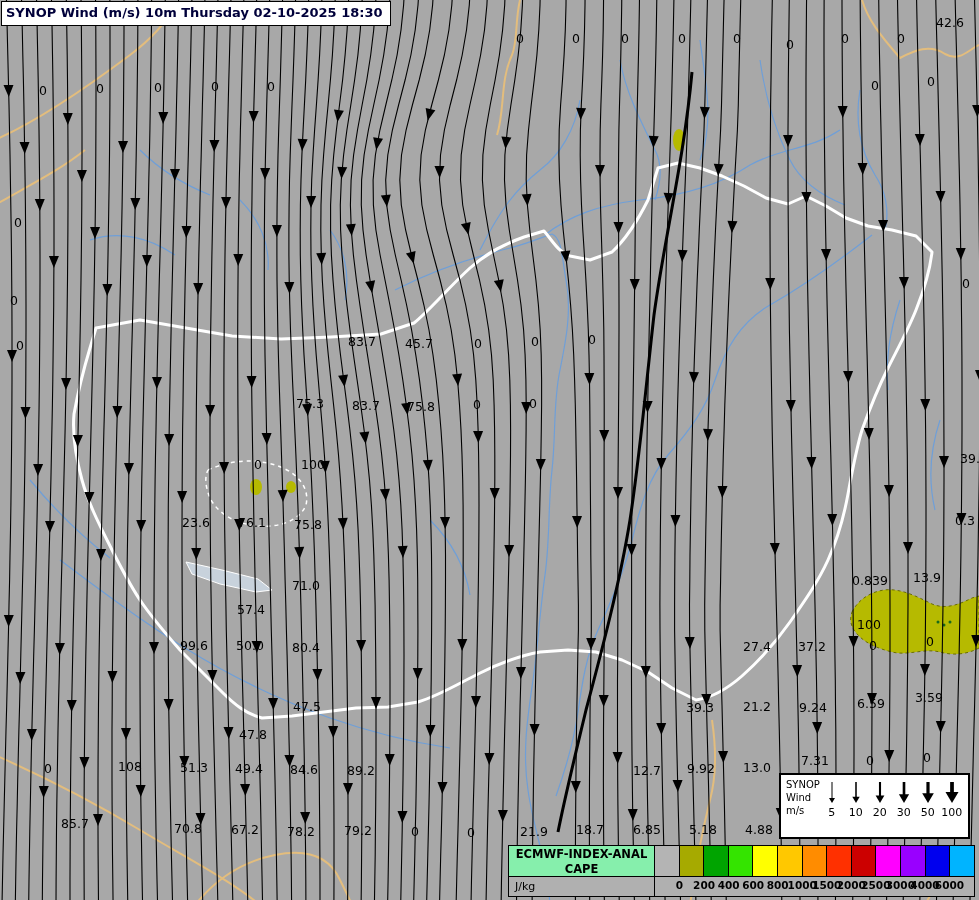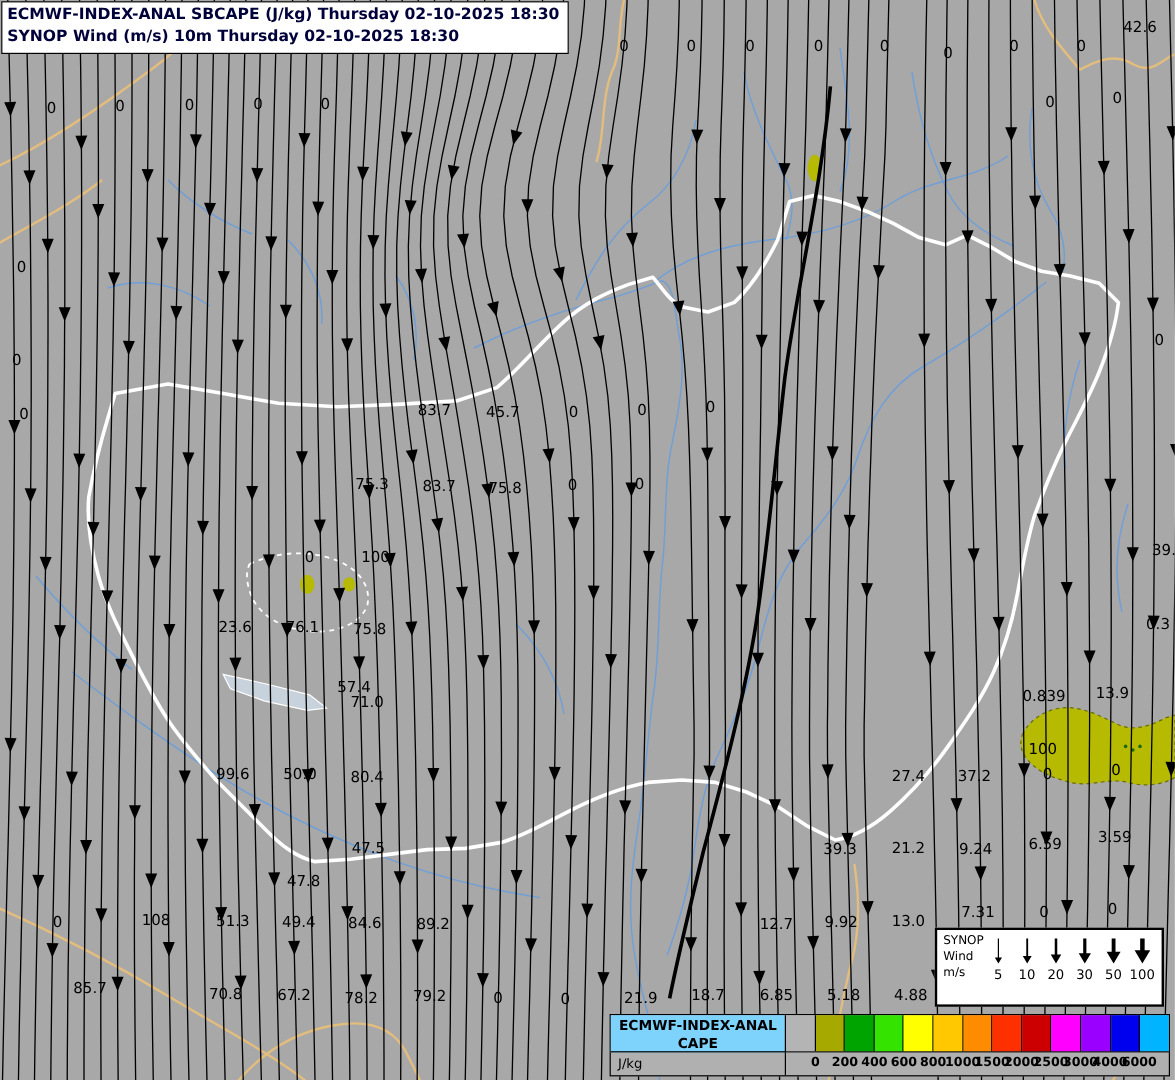--- a/index.html
+++ b/index.html
@@ -15,21 +15,21 @@
   #wind-legend{position:absolute;left:779px;top:773px;width:191px;height:66px;background:#fff;
     border:2px solid #000;box-sizing:border-box;display:flex;}
   .wl-left{width:48px;padding:3px 0 0 5px;font-size:10px;color:#000;line-height:1.3;}
   .wl-right{flex:1;display:flex;flex-direction:column;justify-content:flex-start;padding-top:3px;}
   #wl-arrows{display:block;}
   #wl-speeds{display:flex;font-size:11px;color:#000;}
   #wl-speeds span{width:24px;text-align:center;}
   
   #cape-legend{position:absolute;left:508px;top:845px;width:467px;height:52px;box-sizing:border-box;
     border:1px solid #000;display:grid;grid-template-columns:146px 1fr;grid-template-rows:31px 19px;background:#b0b0b0;}
-  .cl-title-box{background:#7dd3fc;border-right:1px solid #000;border-bottom:1px solid #000;
+  .cl-title-box{background:#86efac;border-right:1px solid #000;border-bottom:1px solid #000;
     text-align:center;font-size:11.5px;font-weight:600;color:#000;line-height:1.3;padding-top:1px;}
   .cl-unit{font-size:11px;color:#000;padding:3px 0 0 6px;border-right:1px solid #000;}
   #cl-bar{display:flex;border-bottom:1px solid #000;}
   #cl-bar div{flex:1;border-right:1px solid #000;}
   #cl-bar div:last-child{border-right:none;}
   #cl-ticks{position:relative;font-size:10.5px;font-weight:600;color:#000;}
   #cl-ticks span{position:absolute;top:2px;transform:translateX(-50%);}
 </style>
 </head>
 <body>
@@ -383,21 +383,21 @@
       <span class="map-label" style="left: 421px; top: 406px;">75.8</span>
       <span class="map-label" style="left: 477px; top: 404px;">0</span>
       <span class="map-label" style="left: 533px; top: 403px;">0</span>
       <span class="map-label" style="left: 970px; top: 458px;">39.</span>
       <span class="map-label" style="left: 258px; top: 464px;">0</span>
       <span class="map-label" style="left: 313px; top: 464px;">100</span>
       <span class="map-label" style="left: 196px; top: 522px;">23.6</span>
       <span class="map-label" style="left: 252px; top: 522px;">76.1</span>
       <span class="map-label" style="left: 308px; top: 524px;">75.8</span>
       <span class="map-label" style="left: 965px; top: 520px;">0.3</span>
-      <span class="map-label" style="left: 251px; top: 572px; margin-left: 44px;">57.4</span>
+      <span class="map-label" style="left: 251px; top: 609px;">57.4</span>
       <span class="map-label" style="left: 306px; top: 585px;">71.0</span>
       <span class="map-label" style="left: 870px; top: 580px;">0.839</span>
       <span class="map-label" style="left: 927px; top: 577px;">13.9</span>
       <span class="map-label" style="left: 194px; top: 645px;">99.6</span>
       <span class="map-label" style="left: 250px; top: 645px;">50.0</span>
       <span class="map-label" style="left: 306px; top: 647px;">80.4</span>
       <span class="map-label" style="left: 869px; top: 624px;">100</span>
       <span class="map-label" style="left: 757px; top: 646px;">27.4</span>
       <span class="map-label" style="left: 812px; top: 646px;">37.2</span>
       <span class="map-label" style="left: 873px; top: 645px;">0</span>
@@ -431,21 +431,20 @@
       <span class="map-label" style="left: 534px; top: 831px;">21.9</span>
       <span class="map-label" style="left: 590px; top: 829px;">18.7</span>
       <span class="map-label" style="left: 647px; top: 829px;">6.85</span>
       <span class="map-label" style="left: 703px; top: 829px;">5.18</span>
       <span class="map-label" style="left: 759px; top: 829px;">4.88</span>
       <span class="map-label" style="left: 813px; top: 821px;">0</span>
       <span class="map-label" style="left: 869px; top: 818px;">0</span>
     </div>
 
   <div id="header-box">
-    <div>ECMWF-INDEX-ANAL SBCAPE (J/kg) Thursday 02-10-2025 18:30</div>
     <div>SYNOP Wind (m/s) 10m Thursday 02-10-2025 18:30</div>
   </div>
 
   <div id="wind-legend">
     <div class="wl-left">
       <div>SYNOP</div>
       <div>Wind</div>
       <div>m/s</div>
     </div>
     <div class="wl-right">

